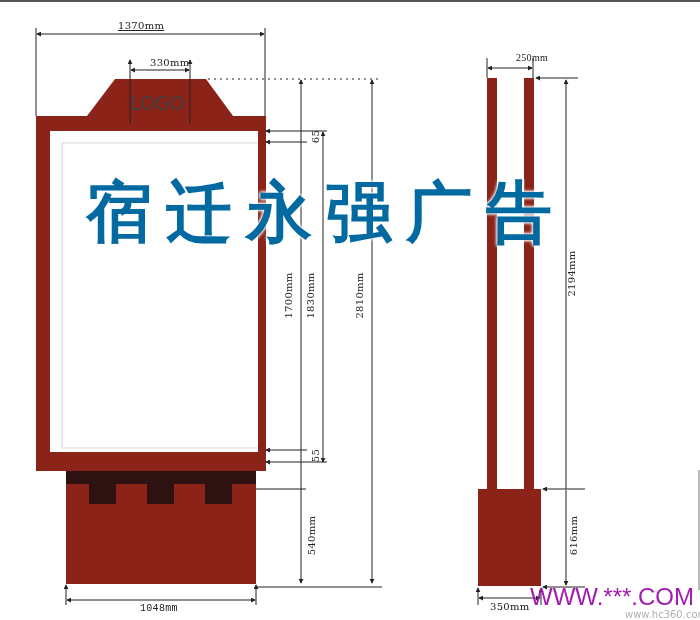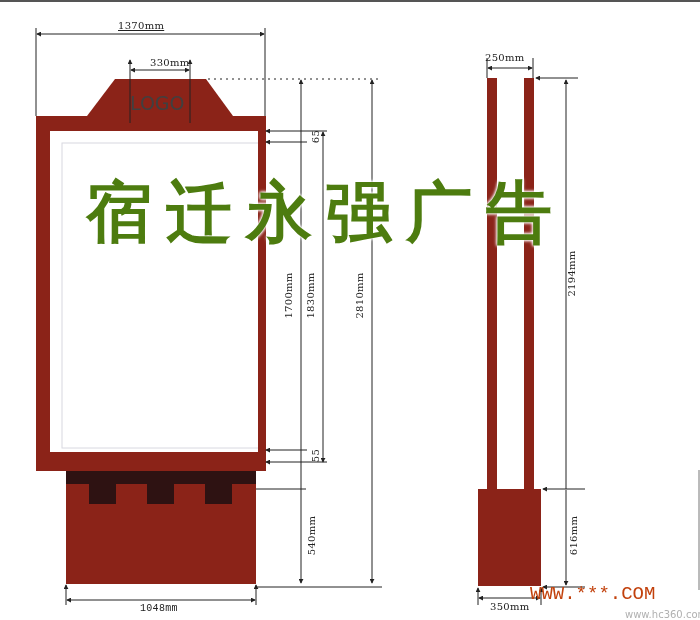--- a/index.html
+++ b/index.html
@@ -2,22 +2,22 @@
 <html><head>
 <meta charset="utf-8">
 <style>
   html, body { margin: 0; padding: 0; }
   body { width: 700px; height: 620px; background: #ffffff; position: relative; overflow: hidden; font-family: "DejaVu Serif", serif; }
   .topline { position: absolute; left: 0; top: 0; width: 700px; height: 2px; background: #555; }
   svg.drawing { position: absolute; left: 0; top: 0; }
   .dim { position: absolute; font-family: "DejaVu Serif", serif; font-size: 10px; color: #222; white-space: nowrap; letter-spacing: 0.3px; }
   .dim.v { transform: rotate(-90deg); transform-origin: center center; }
   .logo { position: absolute; font-family: "DejaVu Sans", sans-serif; font-size: 19px; color: #404040; left: 130px; top: 92px; }
-  .watermark { position: absolute; left: 86px; top: 168px; font-family: Liberation Serif, serif; font-size: 66px; color: #4d7c0f; font-weight: bold; letter-spacing: 14px; white-space: nowrap; text-shadow: 0 0 3px #fff, 0 0 3px #fff, 0 0 4px #fff; }
-  .www { position: absolute; left: 530px; top: 583px; font-family: Liberation Mono, monospace; font-size: 19px; color: #c2410c; white-space: nowrap; }
+  .watermark { position: absolute; left: 86px; top: 168px; font-family: Liberation Serif, serif; font-size: 66px; color: #0369a1; font-weight: bold; letter-spacing: 14px; white-space: nowrap; text-shadow: 0 0 3px #fff, 0 0 3px #fff, 0 0 4px #fff; }
+  .www { position: absolute; left: 530px; top: 583px; font-family: Liberation Sans, sans-serif; font-size: 24px; color: #a21caf; white-space: nowrap; }
   .hc1 { position: absolute; left: 598px; top: 601px; font-family: "DejaVu Sans", sans-serif; font-size: 10px; color: #b0b0b0; white-space: nowrap; margin-top: 23px; }
   .hc2 { position: absolute; left: 625px; top: 609px; font-family: "DejaVu Sans", sans-serif; font-size: 10px; color: #b0b0b0; white-space: nowrap; }
 </style>
 </head>
 <body>
 
 <div class="topline"></div>
 
 <svg class="drawing" width="700" height="620" viewBox="0 0 700 620">
   <defs>
@@ -114,21 +114,21 @@
 <div class="dim" style="left:118px; top:20px;text-decoration:underline;">1370mm</div>
 <div class="dim" style="left:150px; top:57px;">330mm</div>
 <div class="dim v" style="left:309px; top:131px;">65</div>
 <div class="dim v" style="left:265px; top:290px;">1700mm</div>
 <div class="dim v" style="left:287px; top:290px;">1830mm</div>
 <div class="dim v" style="left:336px; top:290px;">2810mm</div>
 <div class="dim v" style="left:309px; top:450px;">55</div>
 <div class="dim v" style="left:292px; top:530px;">540mm</div>
 <div class="dim" style="left:140px; top:603px;font-family:Liberation Mono, monospace;">1048mm</div>
 
-<div class="dim" style="left:485px; top:52px;">250mm</div>
+<div class="dim" style="left:516px; top:52px;font-family:Liberation Serif, serif;">250mm</div>
 <div class="dim v" style="left:548px; top:268px;">2194mm</div>
 <div class="dim v" style="left:554px; top:530px;">616mm</div>
 <div class="dim" style="left:490px; top:601px;text-align:right;">350mm</div>
 
 <div class="watermark">宿迁永强广告</div>
 
 <div class="www">WWW.***.COM</div>
 <div class="hc1">宿豫区永强广告制品厂</div>
 <div class="hc2">www.hc360.com</div>
 

